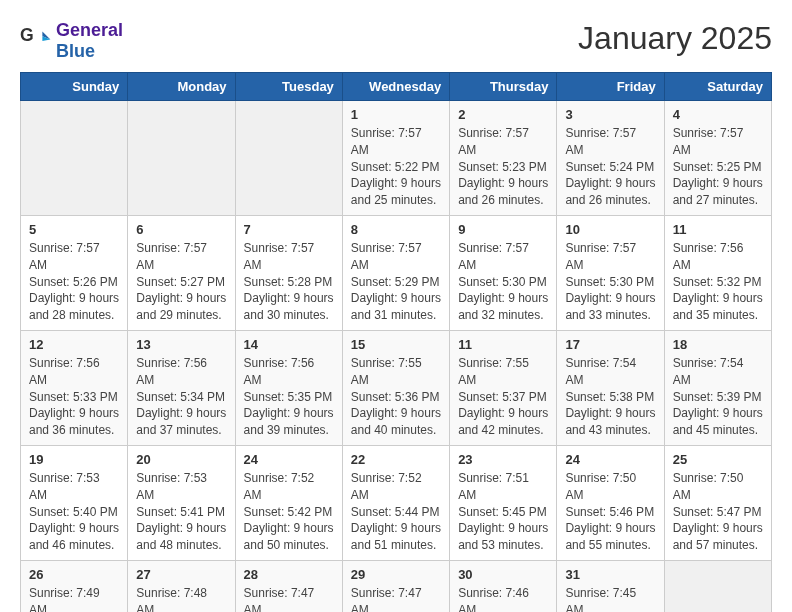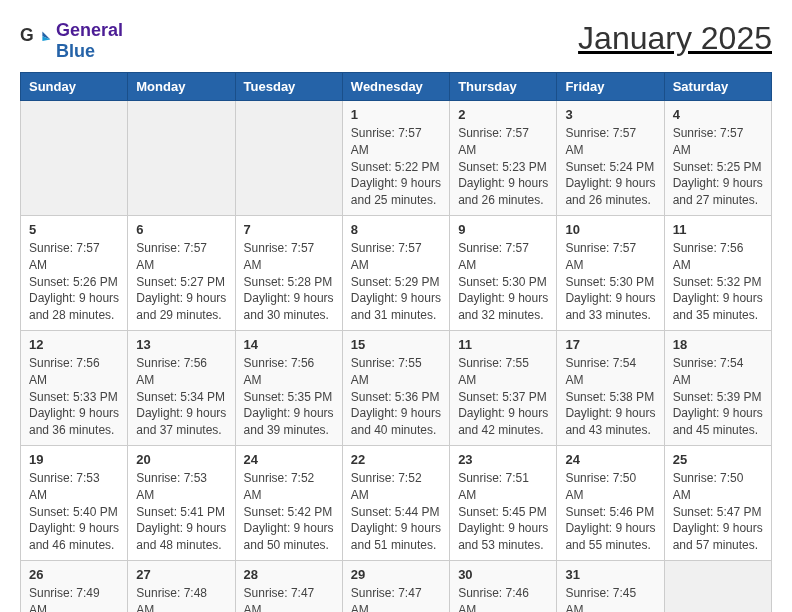--- a/index.html
+++ b/index.html
@@ -20,40 +20,39 @@
       display: flex;
       align-items: center;
       gap: 4px;
     }
     .logo-icon {
       width: 32px;
       height: 32px;
     }
     .title-block {
       text-align: right;
-      text-decoration: underline;
     }
     .month-title {
       font-size: 32px;
       font-weight: normal;
       color: #333;
     }
     .location-title {
       font-size: 16px;
       color: #555;
     }
     .calendar {
       width: 100%;
       border-collapse: collapse;
       border: 1px solid #ccc;
     }
     .calendar th {
       background-color: #2563a8;
       color: #fff;
-      text-align: left;
+      text-align: right;
       padding: 6px 8px;
       font-size: 13px;
       border: 1px solid #1a4f8a;
     }
     .calendar td {
       vertical-align: top;
       padding: 6px 8px;
       border: 1px solid #ccc;
       width: calc(100%/7);
       min-height: 80px;

